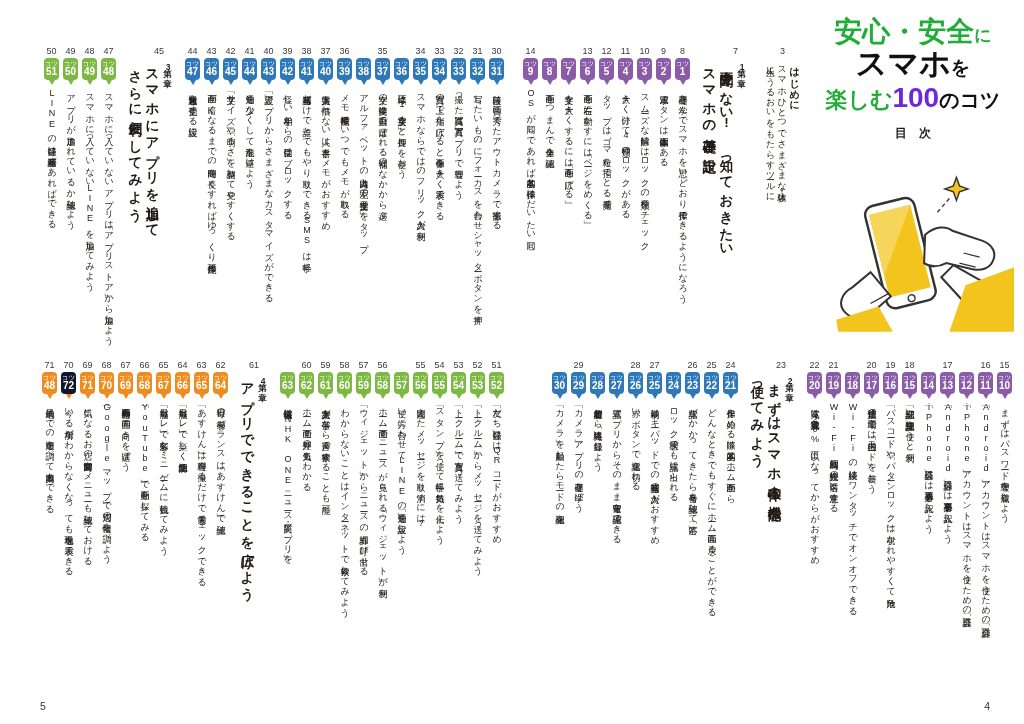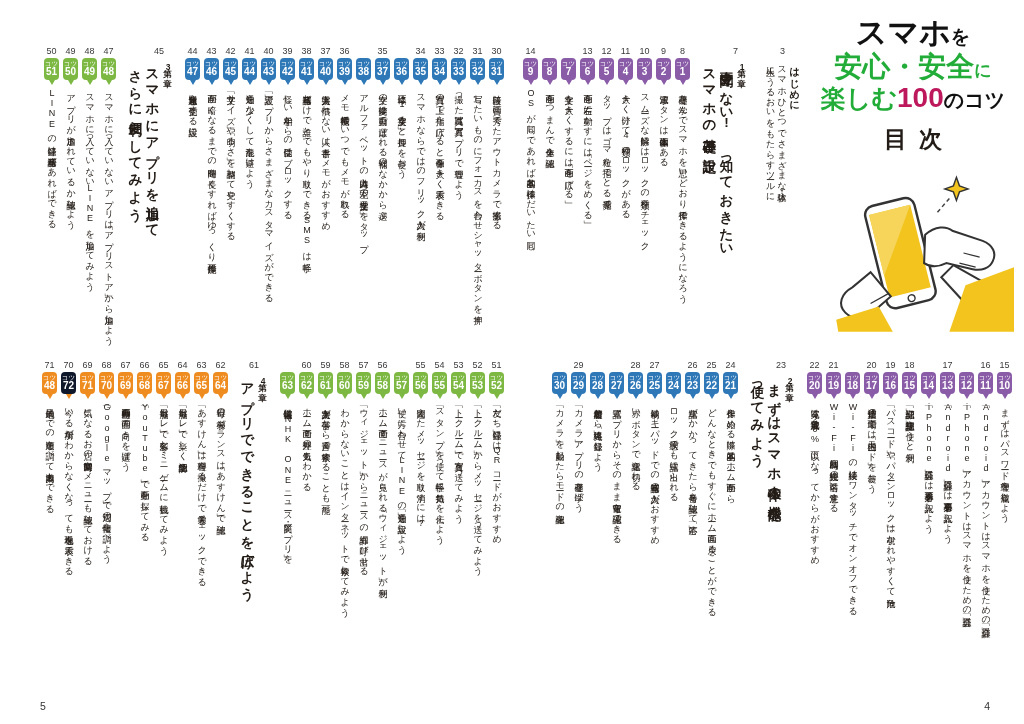--- a/index.html
+++ b/index.html
@@ -38,24 +38,24 @@
   .intro-label{font-size:10px;font-weight:700;line-height:14px;}
   .intro-text{font-size:9px;line-height:11.5px;letter-spacing:0.2px;white-space:pre-wrap;}
 
   
   #title-block{position:absolute;top:16px;right:10px;width:202px;text-align:center;line-height:1.12;}
   .tl{white-space:nowrap;}
   .t-b1{font-size:31px;font-weight:800;color:#111;}
   .t-s1{font-size:19px;font-weight:800;color:#111;}
   .t-b2{font-size:28px;font-weight:800;}
   .t-s2{font-size:17px;font-weight:800;}
-  .t-m2{font-size:25px;font-weight:800;}
-  .t-b3{font-size:28px;font-weight:800;color:#be185d;}
+  .t-m2{font-size:22px;font-weight:800;}
+  .t-b3{font-size:28px;font-weight:800;color:#6d28d9;}
   .t-m3{font-size:20px;font-weight:800;color:#111;}
-  #toc-label{margin-top:14px;font-size:23px;font-weight:700;letter-spacing:12px;padding-left:12px;color:#221b16;}
+  #toc-label{margin-top:14px;font-size:12px;font-weight:700;letter-spacing:12px;padding-left:12px;color:#221b16;}
   #illust{position:absolute;top:170px;right:10px;width:202px;height:162px;}
 
   .folio{position:absolute;bottom:12px;font-size:10.5px;color:#333;}
   #folio-left{left:40px;} #folio-right{right:34px;}
 </style>
 </head>
 <body>
 
 <div id="spread">
 
@@ -464,22 +464,22 @@
           </div>
           <div class="tail" style="border-top-color: rgb(239, 140, 31);"></div>
           <div class="vtext">目的地までの道順を調べて道案内もできる</div>
         </div>
       </div>
     <div class="folio" id="folio-left">5</div>
   </div>
 
   <div class="page" id="page-right">
     <div id="title-block">
+      <div class="tl"><span class="t-b2 green" style="color: rgb(34, 172, 56);">安心・安全</span><span class="t-s2 green" style="color: rgb(34, 172, 56);">に</span></div>
       <div class="tl"><span class="t-b1">スマホ</span><span class="t-s1">を</span></div>
-      <div class="tl"><span class="t-b2 green" style="color: rgb(34, 172, 56);">安心・安全</span><span class="t-s2 green" style="color: rgb(34, 172, 56);">に</span></div>
       <div class="tl"><span class="t-m2 green" style="color: rgb(34, 172, 56);">楽しむ</span><span class="t-b3">100</span><span class="t-m3">のコツ</span></div>
       <div id="toc-label">目次</div>
     </div>
 
     <svg id="illust" viewBox="0 0 200 160">
       <line x1="136" y1="28" x2="123" y2="43" stroke="#444" stroke-width="1.5" stroke-dasharray="4 3"></line>
       <path d="M143 7 l3 8.5 8.5 3 -8.5 3 -3 8.5 -3 -8.5 -8.5 -3 8.5 -3 z" fill="#f2c41d" stroke="#333" stroke-width="1.4"></path>
       <g transform="rotate(-14 88 84)">
         <rect x="63" y="30" width="50" height="104" rx="9" fill="#ffffff" stroke="#333" stroke-width="2.4"></rect>
         <rect x="67" y="38" width="42" height="84" fill="#f2c41d"></rect>

